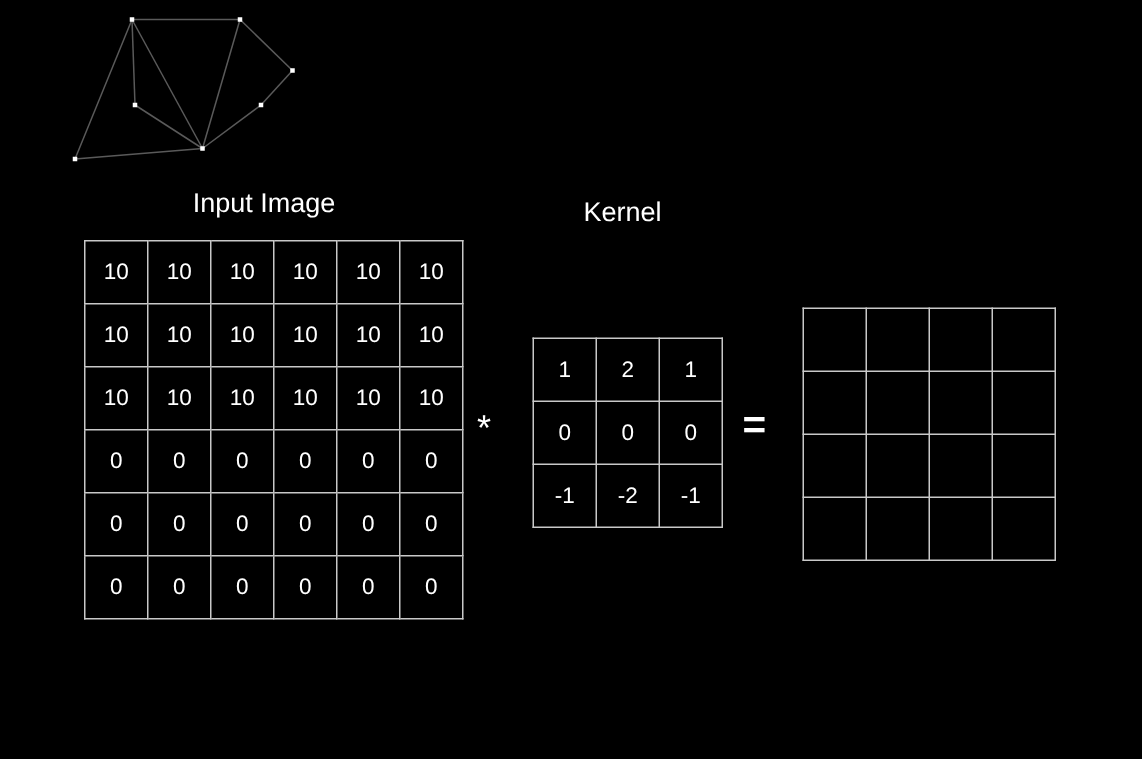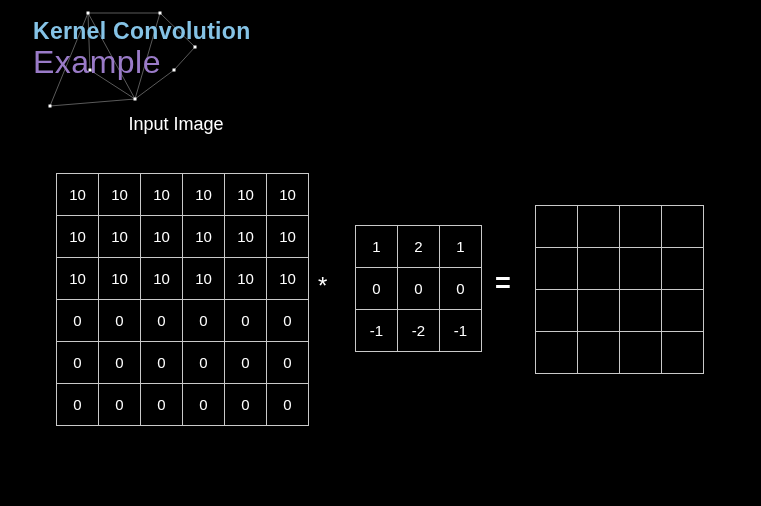--- a/index.html
+++ b/index.html
@@ -50,39 +50,39 @@
     color: #9a7bc8;
     line-height: 1.15;
   }
   .section-label {
     position: absolute;
     color: #ffffff;
     font-size: 18px;
     text-align: center;
     z-index: 1;
   }
-  .label-input   { left: 56px;  top: 114px; width: 240px; }
+  .label-input   { left: 56px;  top: 125px; width: 240px; }
   .label-kernel  { left: 315px; top: 131px; width: 200px; }
   .label-feature { left: 495px; top: 131px; width: 240px; }
   table.grid {
     position: absolute;
     border-collapse: collapse;
     z-index: 1;
   }
   table.grid td {
     width: 39px;
     height: 39px;
     border: 1px solid #c9c9c9;
     text-align: center;
     vertical-align: middle;
     color: #ffffff;
     font-size: 15px;
     font-family: "Liberation Sans", sans-serif;
   }
-  .grid-input   { left: 56px;  top: 173px; }
+  .grid-input   { left: 56px;  top: 160px; }
   .grid-kernel  { left: 355px; top: 225px; }
   .grid-feature { left: 535px; top: 205px; }
   .operator {
     position: absolute;
     color: #ffffff;
     z-index: 1;
   }
   .op-conv {
     left: 318px;
     top: 272px;
@@ -114,26 +114,23 @@
     <line x1="50" y1="65" x2="95" y2="94"></line>
     <rect x="46.5" y="6.5" width="3" height="3"></rect>
     <rect x="118.5" y="6.5" width="3" height="3"></rect>
     <rect x="153.5" y="40.5" width="3" height="3"></rect>
     <rect x="132.5" y="63.5" width="3" height="3"></rect>
     <rect x="93.5" y="92.5" width="3" height="3"></rect>
     <rect x="8.5" y="99.5" width="3" height="3"></rect>
     <rect x="48.5" y="63.5" width="3" height="3"></rect>
   </svg>
 
-  <div class="title-block">
-    <h1 class="main-title">Kernel Convolution</h1>
-    <h2 class="sub-title">Example</h2>
-  </div>
 
   <div class="section-label label-input">Input Image</div>
+  <div class="section-label label-kernel">Kernel</div>
 
   <table class="grid grid-input">
     <tbody>
         <tr>
           <td>10</td>
           <td>10</td>
           <td>10</td>
           <td>10</td>
           <td>10</td>
           <td>10</td>

